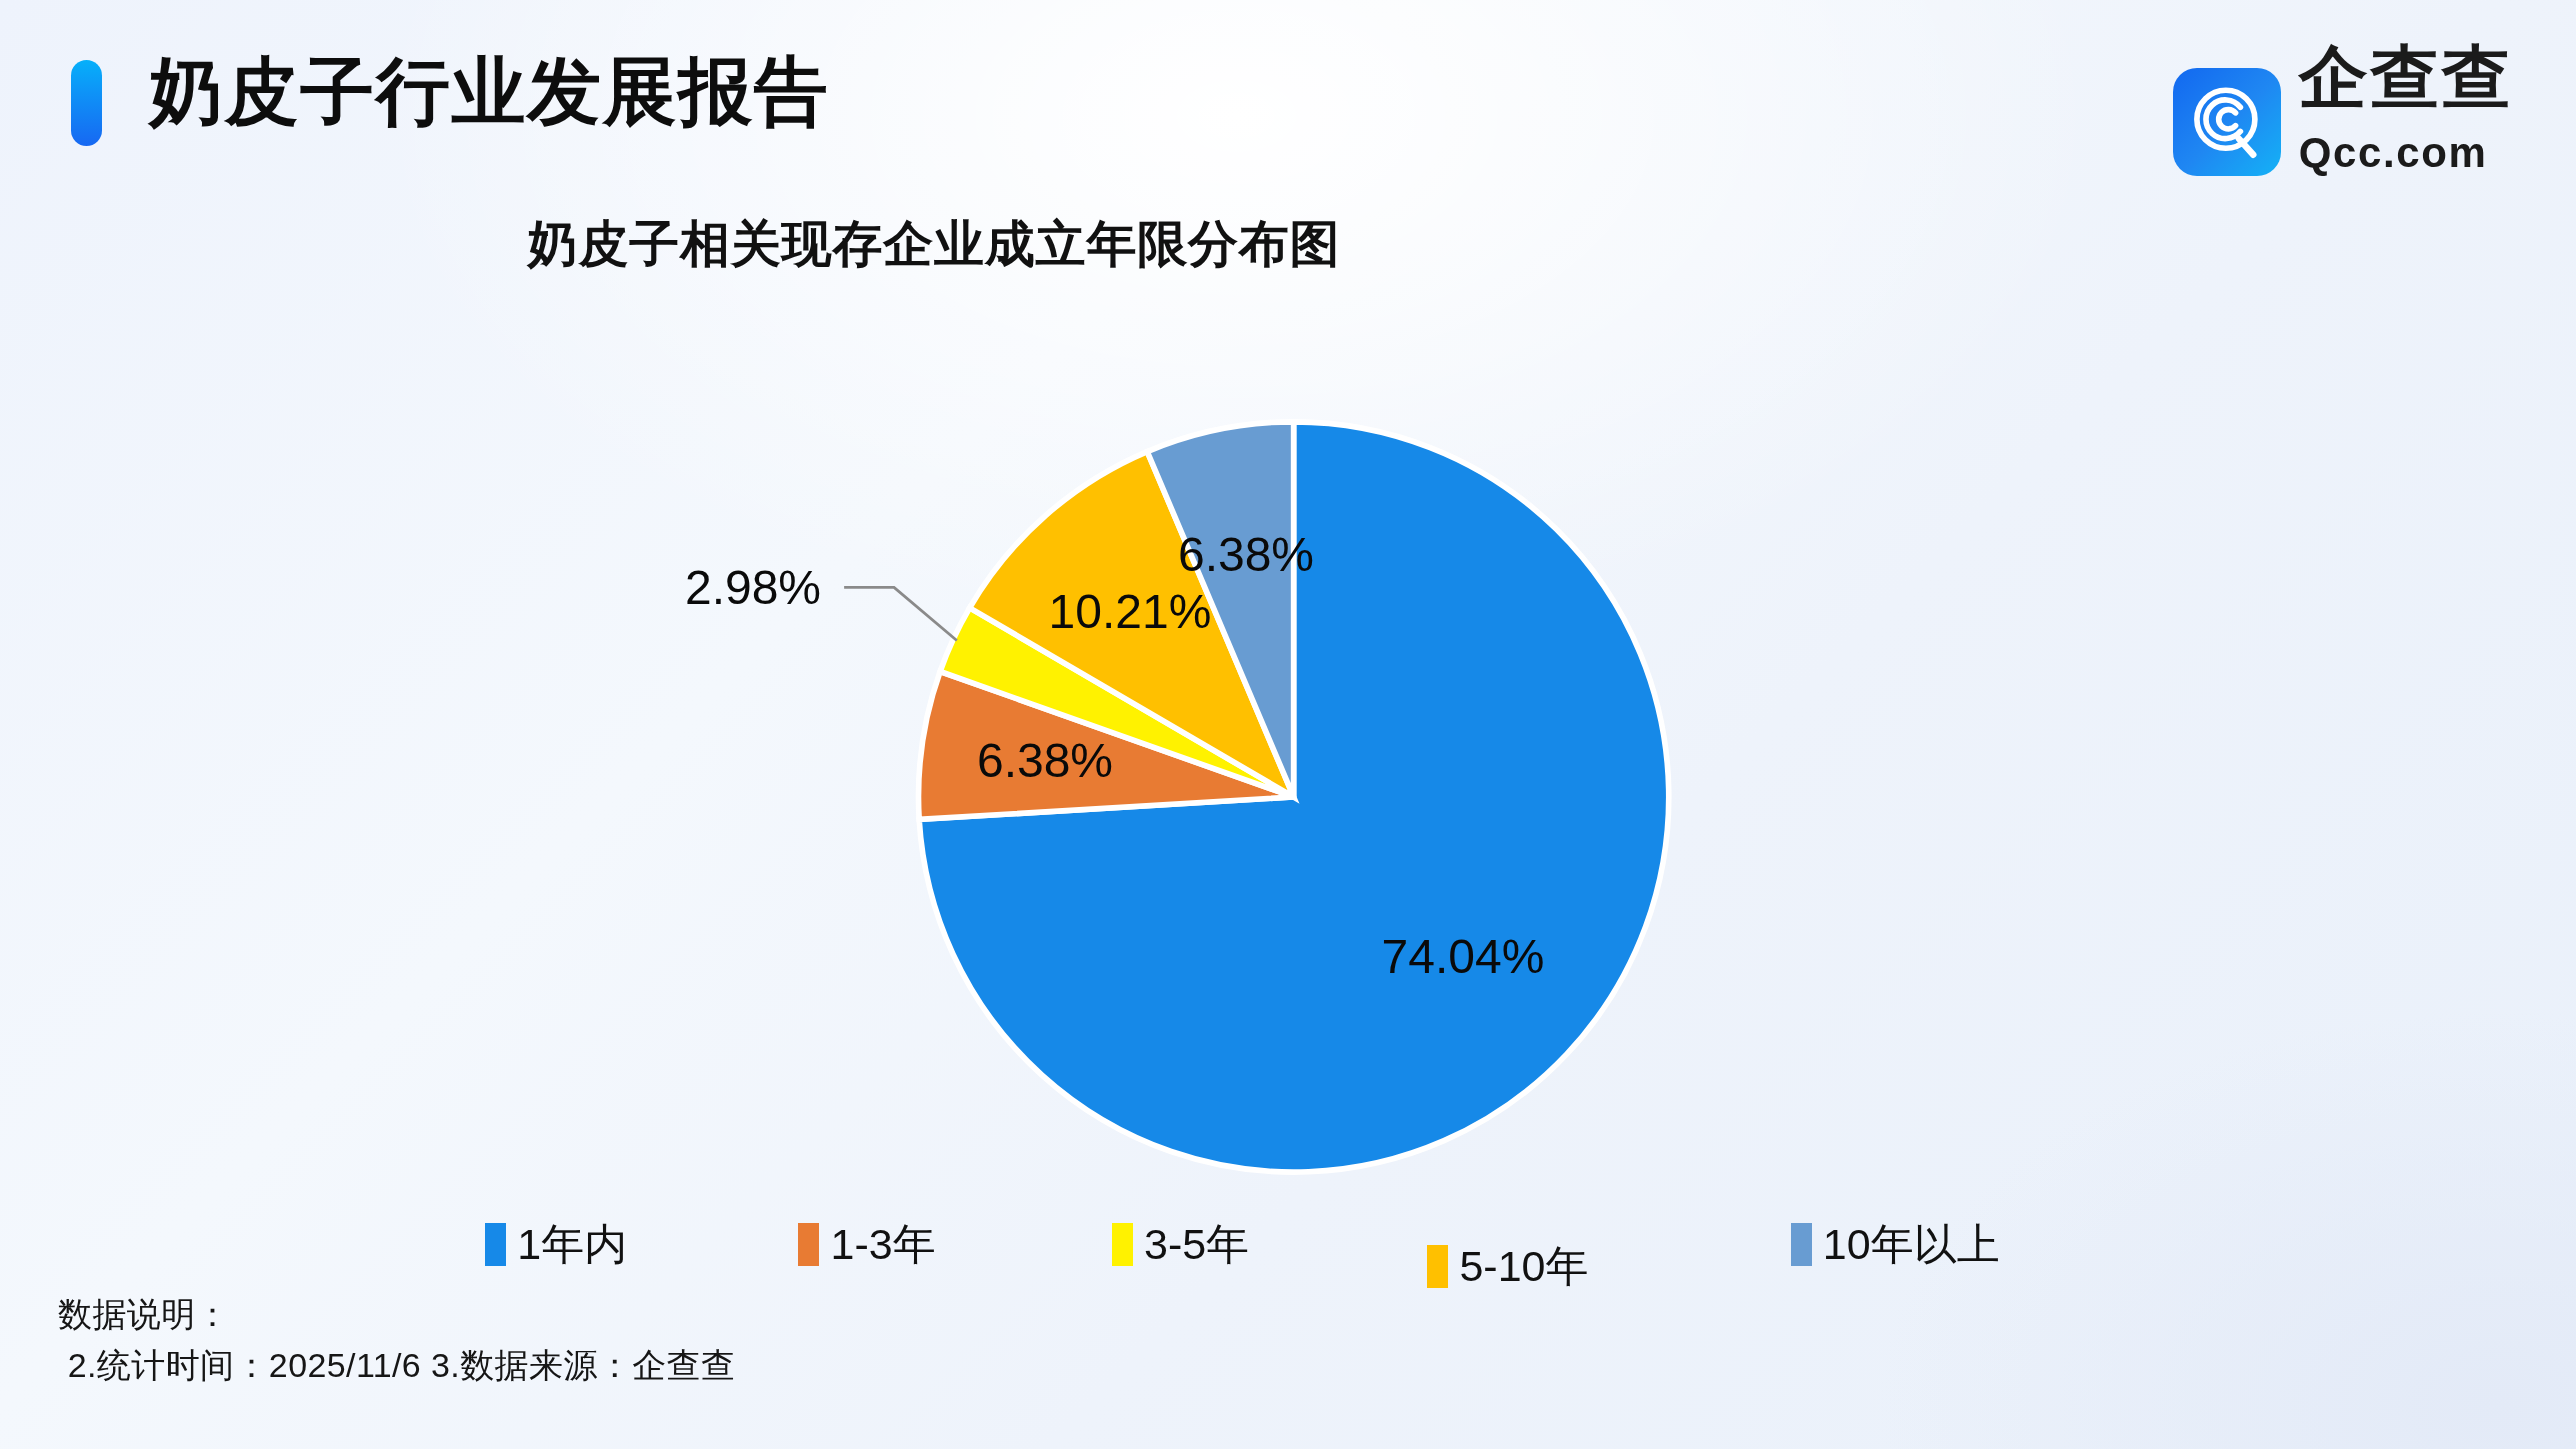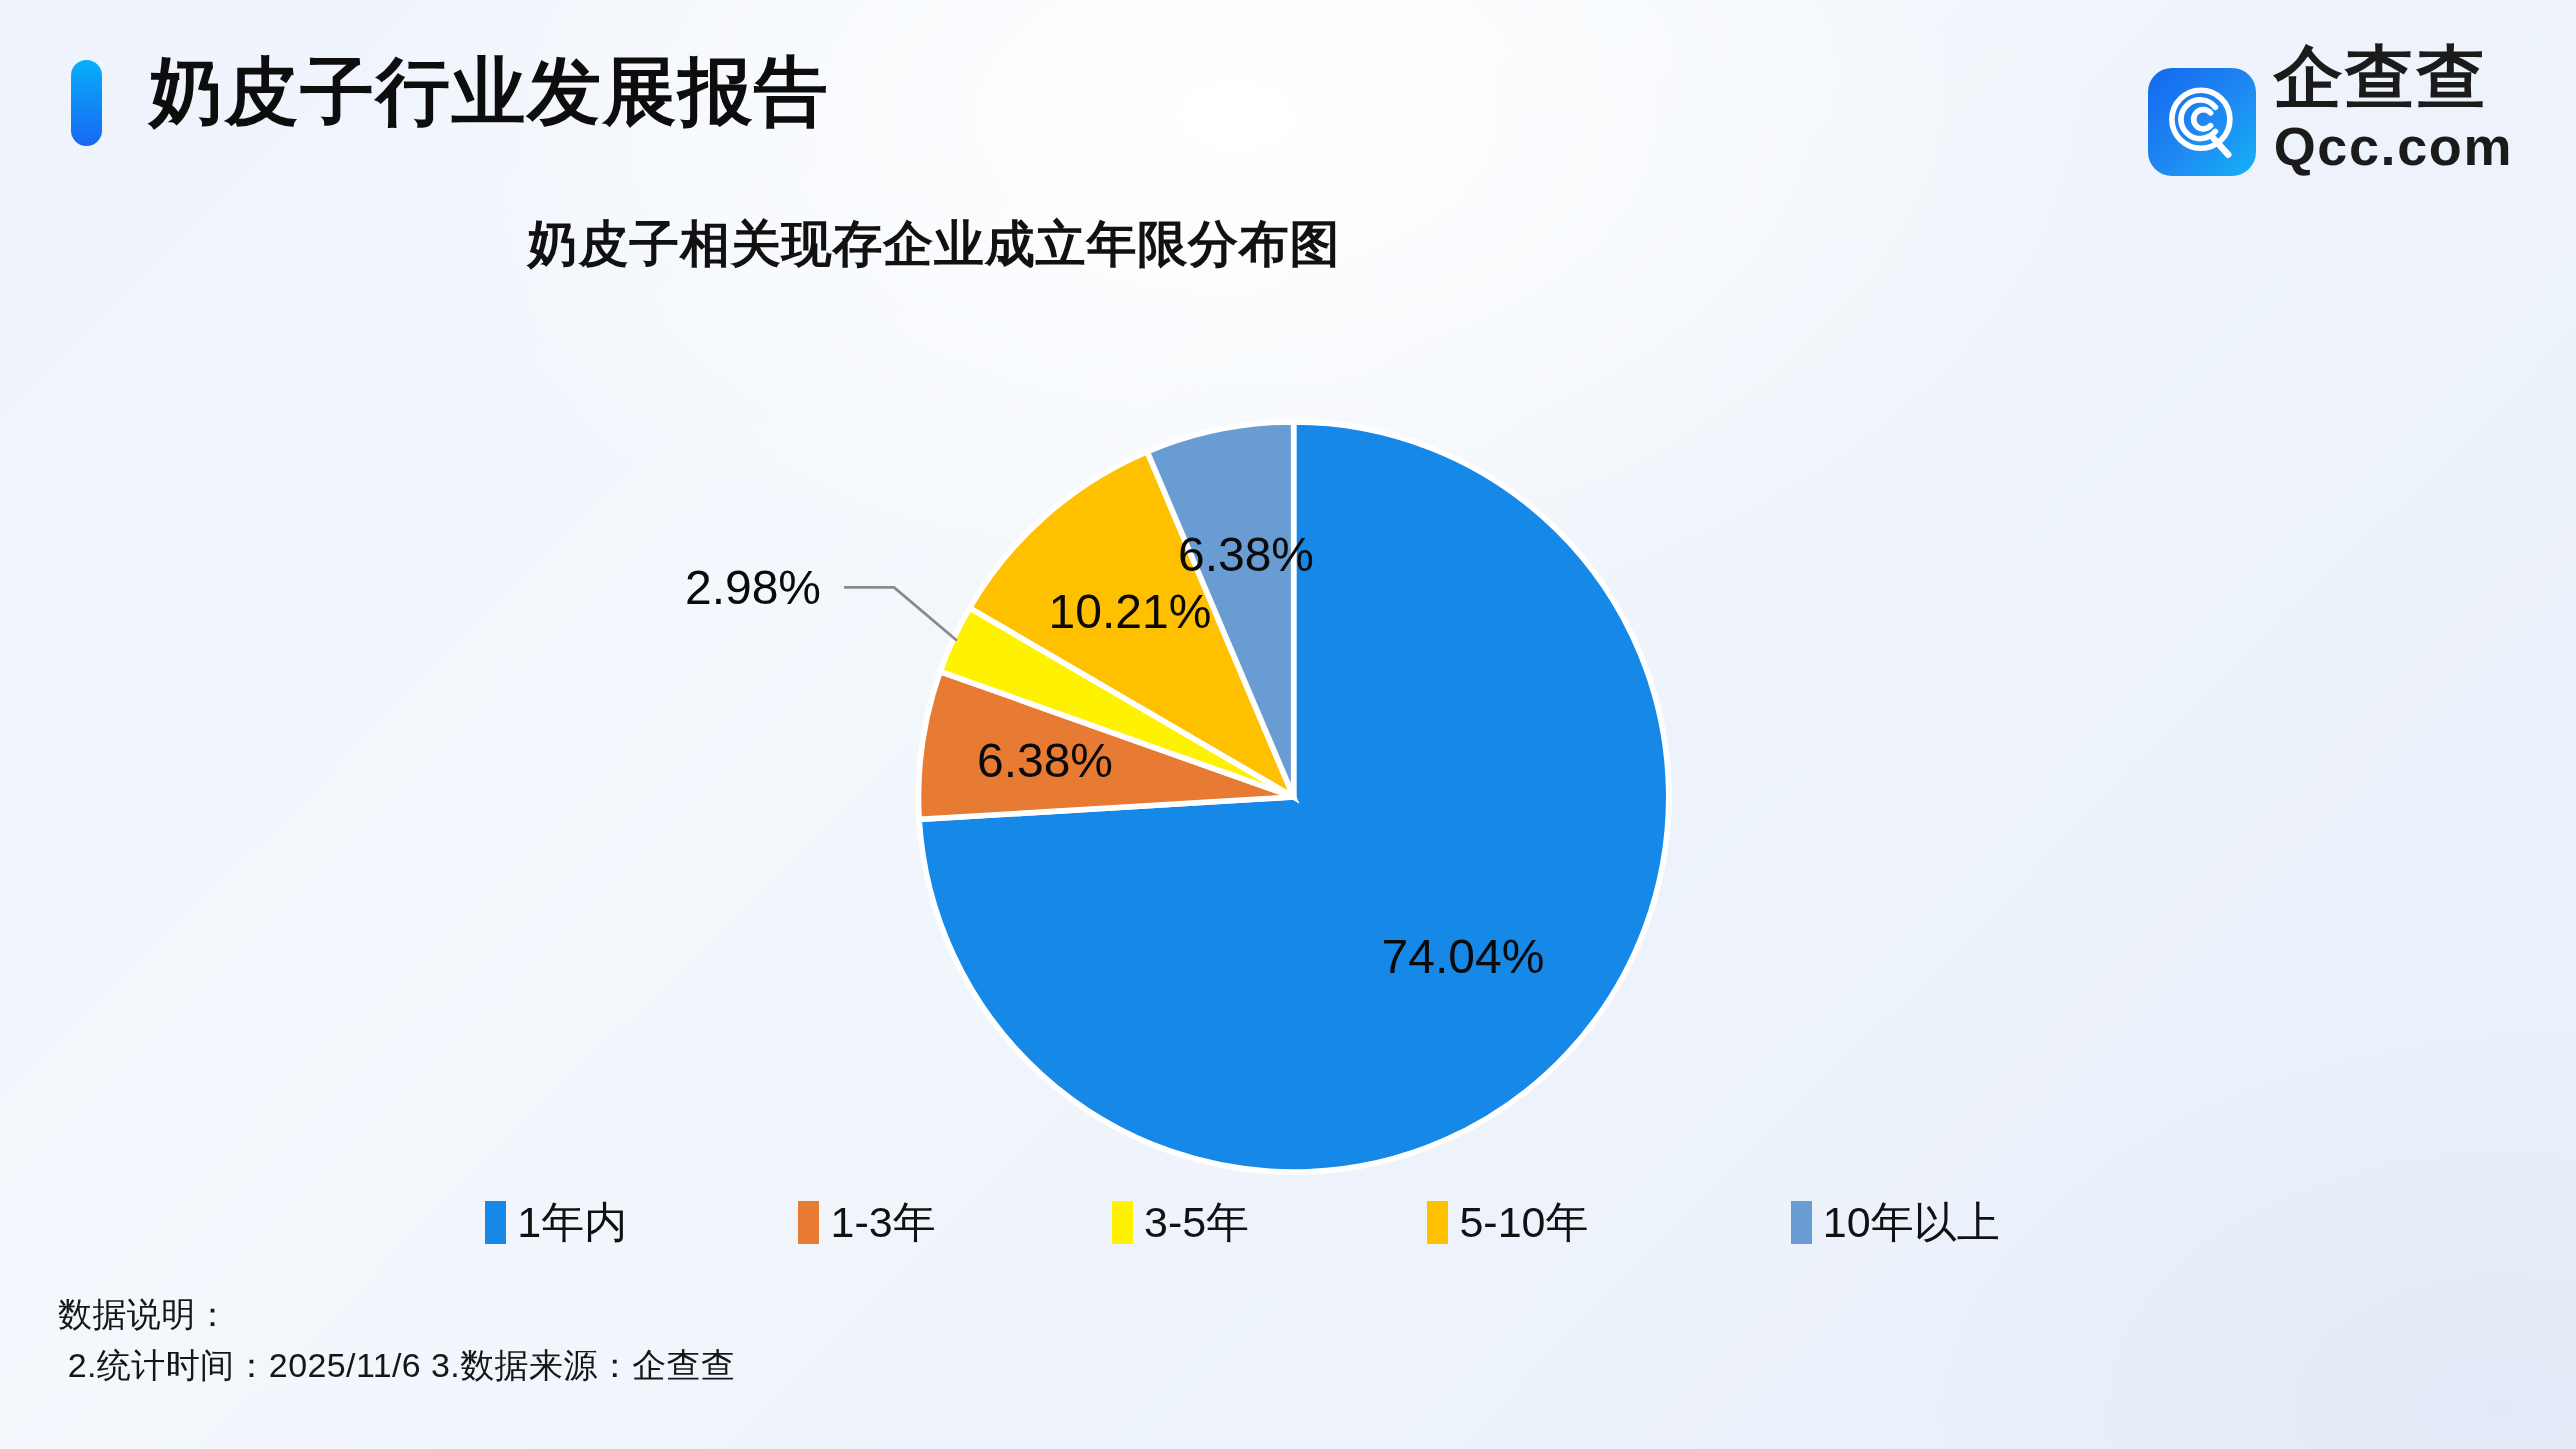--- a/index.html
+++ b/index.html
@@ -71,26 +71,26 @@
   .logo-text { display: flex; flex-direction: column; align-items: flex-start; }
   .logo-cn {
     font-size: 69px;
     font-weight: bold;
     color: #1b1b1b;
     letter-spacing: 2.4px;
     line-height: 1.0;
     white-space: nowrap;
   }
   .logo-en {
-    font-size: 54px;
+    font-size: 42px;
     font-weight: bold;
     color: #1b1b1b;
     letter-spacing: 1.6px;
     line-height: 1.12;
-    margin-top: 4px;
+    margin-top: 17px;
     white-space: nowrap;
   }
 
   
   .chart-title {
     position: absolute;
     left: 0;
     top: 211px;
     width: 1868px;
     text-align: center;
@@ -219,21 +219,21 @@
         <span class="legend-label">1年内</span>
       </div>
       <div class="legend-item" style="margin-left: 127px;">
         <span class="legend-swatch" style="background: rgb(232, 123, 51);"></span>
         <span class="legend-label">1-3年</span>
       </div>
       <div class="legend-item" style="margin-left: 132px;">
         <span class="legend-swatch" style="background: rgb(255, 242, 0);"></span>
         <span class="legend-label">3-5年</span>
       </div>
-      <div class="legend-item" style="margin-left: 134px;">
+      <div class="legend-item" style="margin-left: 134px; margin-top: 44px;">
         <span class="legend-swatch" style="background: rgb(255, 192, 0);"></span>
         <span class="legend-label">5-10年</span>
       </div>
       <div class="legend-item" style="margin-left: 158px;">
         <span class="legend-swatch" style="background: rgb(104, 156, 210);"></span>
         <span class="legend-label">10年以上</span>
       </div>
     </div>
 
   <div class="notes">

